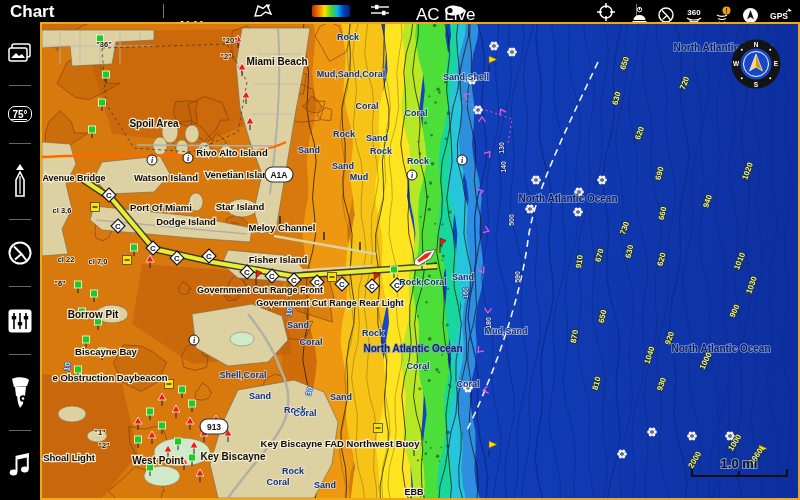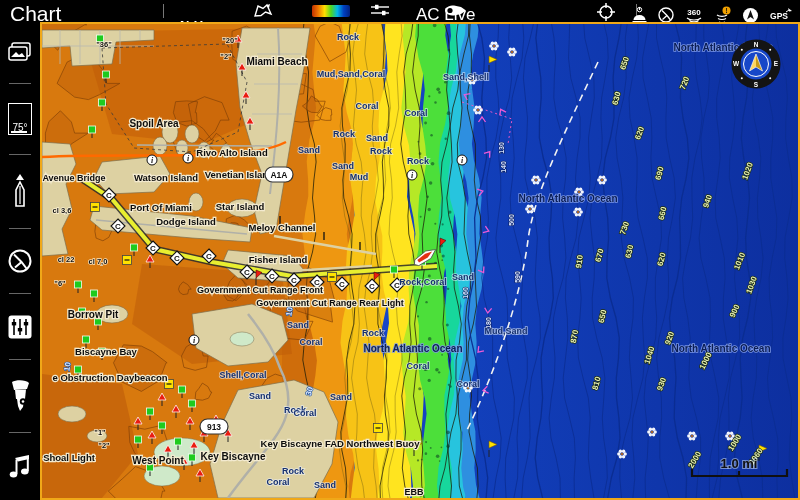--- a/index.html
+++ b/index.html
@@ -1,29 +1,29 @@
 <!DOCTYPE html>
 <html><head>
 <meta charset="utf-8">
 <style>
   html,body{margin:0;padding:0;width:800px;height:500px;overflow:hidden;background:#000;
     font-family:"Liberation Sans",sans-serif;}
   .topbar{position:absolute;top:0;left:0;width:800px;height:22px;background:#000;color:#fff;}
-  .tb-title{position:absolute;left:10px;top:2px;font-size:21px;font-weight:normal;}
+  .tb-title{position:absolute;left:10px;top:2px;font-size:17px;font-weight:bold;}
   .tb-div{position:absolute;top:4px;width:1px;height:14px;background:#777;}
   .tb-nup{position:absolute;left:180px;top:18px;font-size:13px;font-weight:bold;}
   .tb-ico{position:absolute;top:2px;}
   .palette{position:absolute;left:312px;top:5px;width:38px;height:12px;border-radius:2px;}
   .tb-aclabel{position:absolute;left:416px;top:5px;font-size:17px;font-weight:normal;}
   .tb-right{position:absolute;right:6px;top:1px;display:flex;gap:9px;align-items:center;height:28px;}
   .sidebar{position:absolute;top:22px;left:0;width:40px;height:478px;background:#000;
     display:flex;flex-direction:column;align-items:center;justify-content:space-evenly;}
   .sb-div{width:22px;height:1px;background:#666;}
-  .sb-temp{color:#fff;border:1.5px solid #fff;border-radius:0;font-size:10px;font-weight:normal;
-    padding:18px 3px 1px 3px;position:relative;}
+  .sb-temp{color:#fff;border:1.5px solid #fff;border-radius:7px;font-size:10px;font-weight:bold;
+    padding:2px 3px 1px 3px;position:relative;}
   .sb-temp:after{content:"";position:absolute;left:2px;bottom:1px;width:16px;height:1.5px;background:#fff;}
   .map{position:absolute;top:22px;left:40px;width:760px;height:478px;box-sizing:border-box;
     border:2px solid #f0a818;background:#1139b2;}
   svg text{user-select:none;}
   .place{font:bold 10px "Liberation Sans",sans-serif;fill:#0d0d0d;stroke:#f3ead0;stroke-width:2.4px;
     paint-order:stroke;text-anchor:middle;}
   .water{font:bold 10px "Liberation Sans",sans-serif;fill:#0a1c50;stroke:#7f9ae8;stroke-width:1.6px;
     paint-order:stroke;text-anchor:middle;opacity:.95;}
   .seabed{font:bold 9px "Liberation Sans",sans-serif;fill:#16306e;stroke:rgba(235,242,255,.65);
     stroke-width:1.6px;paint-order:stroke;text-anchor:middle;}

